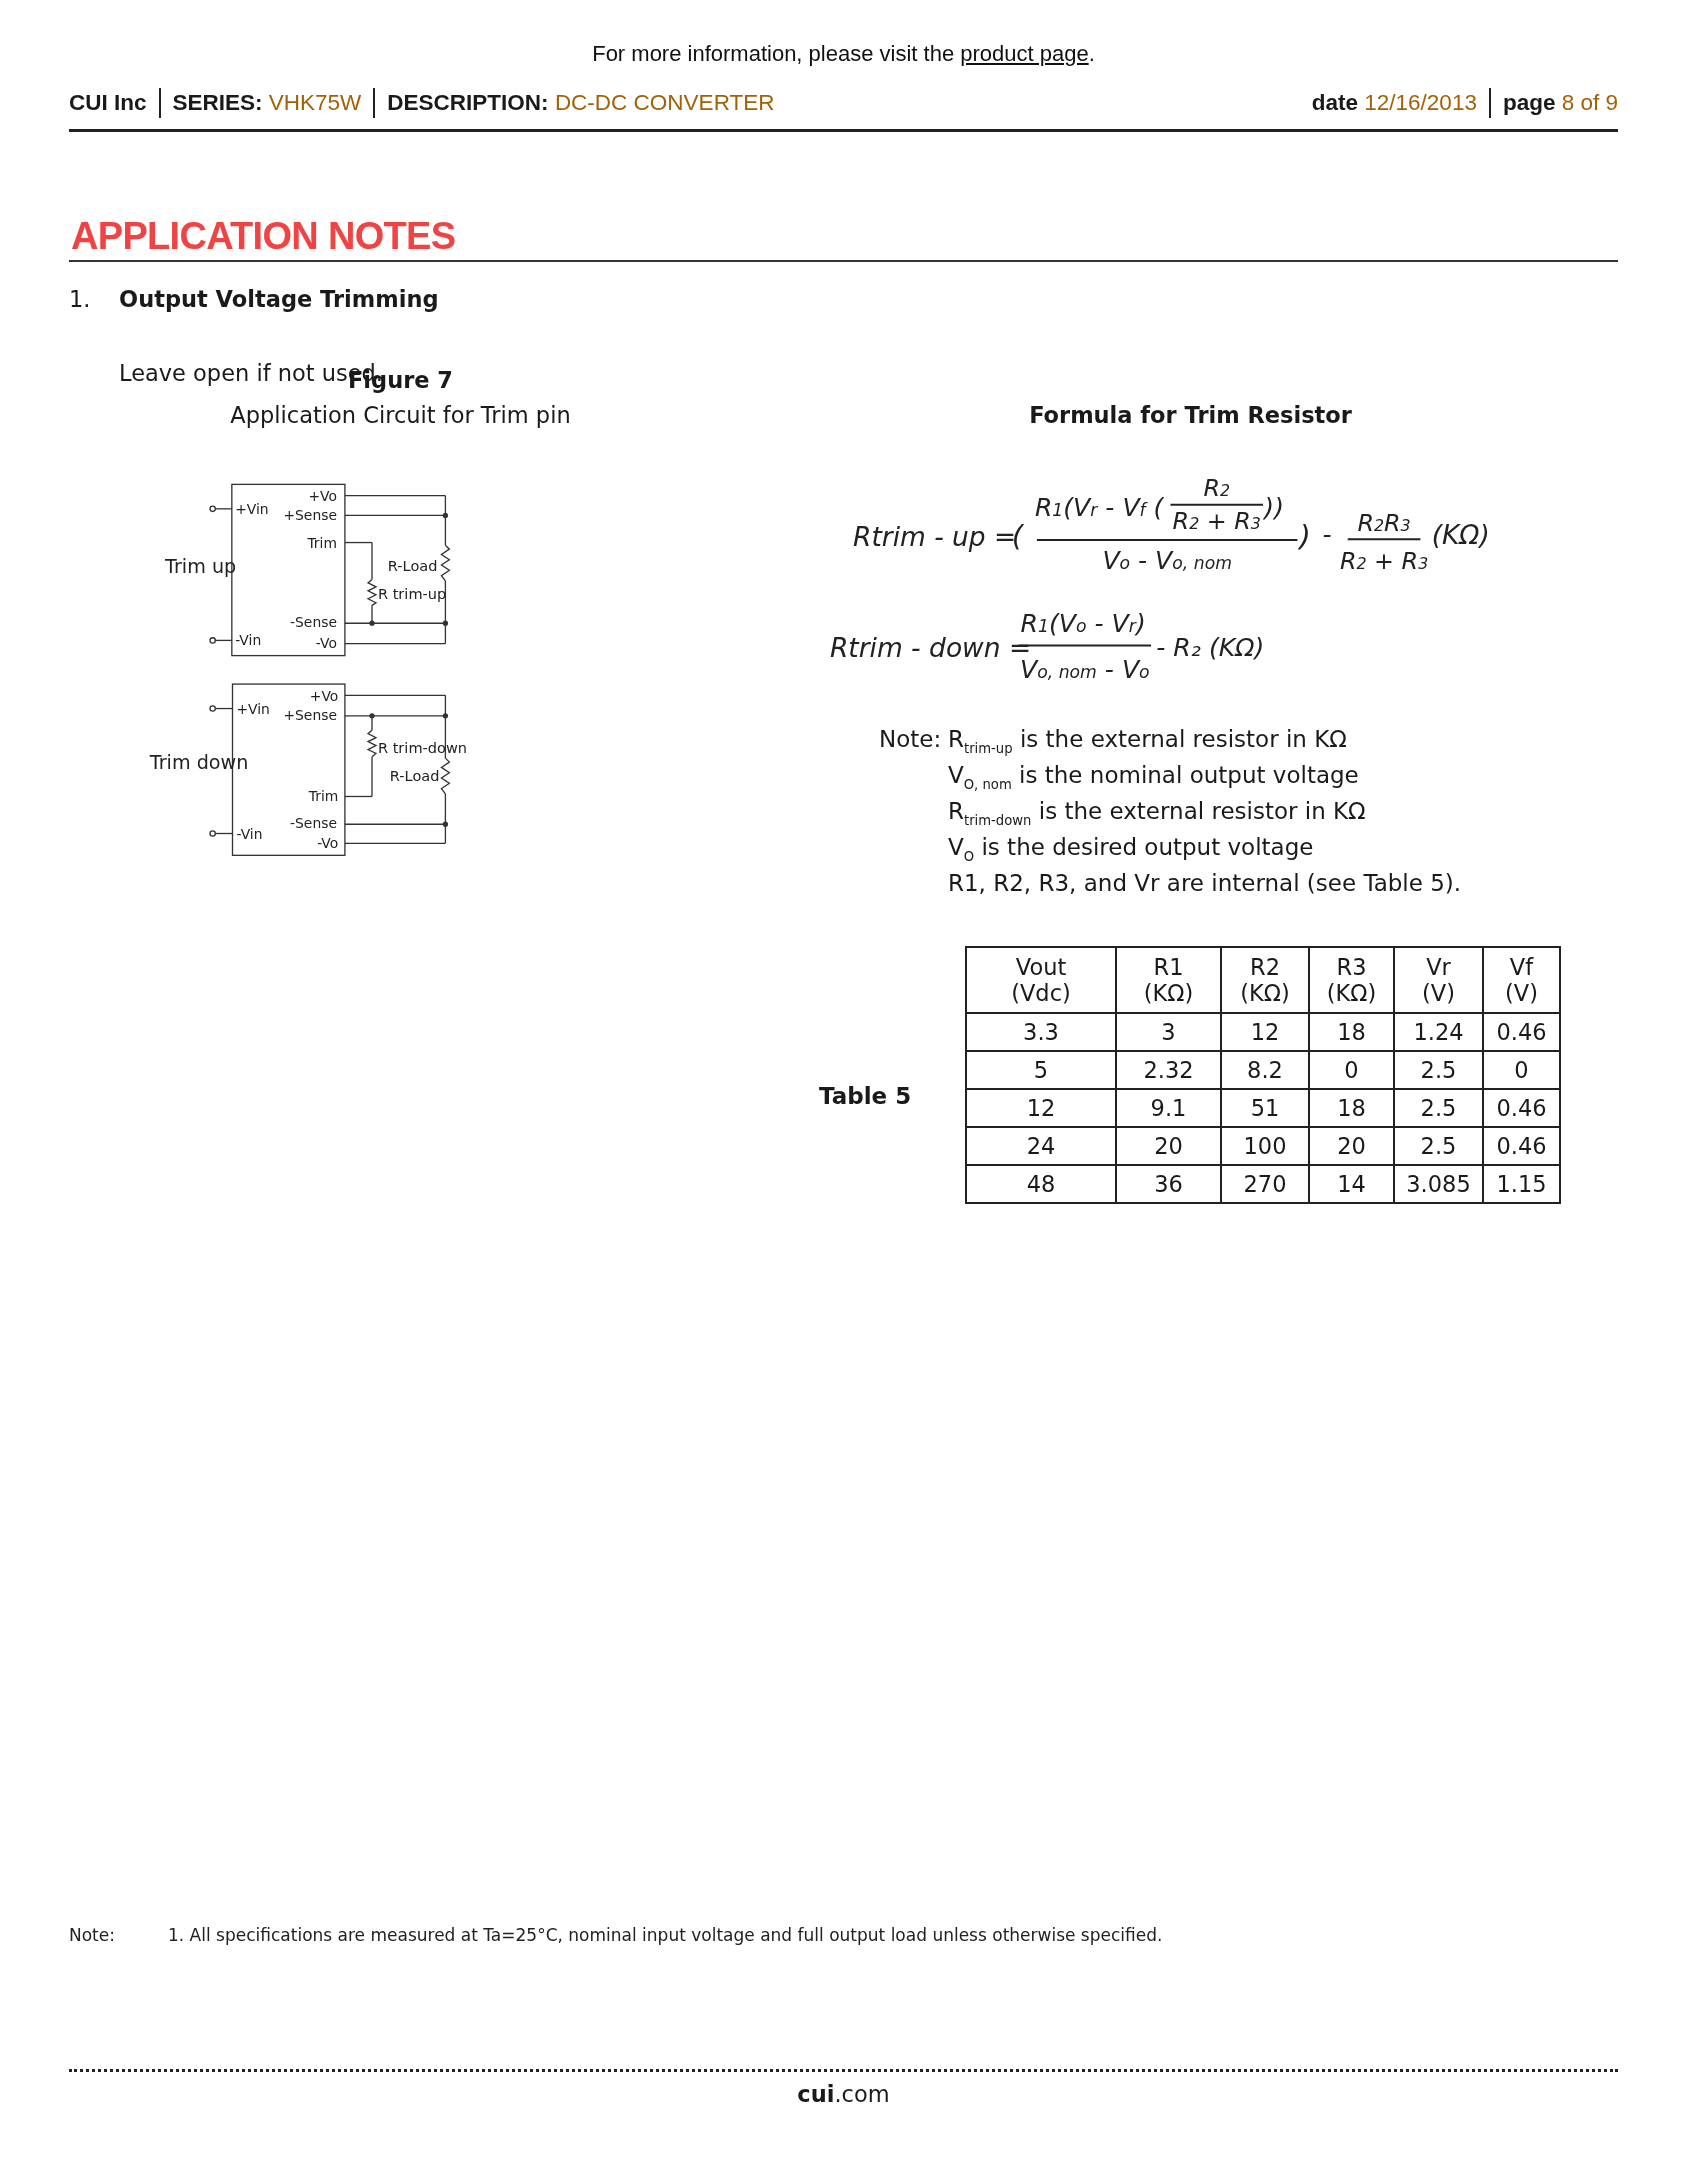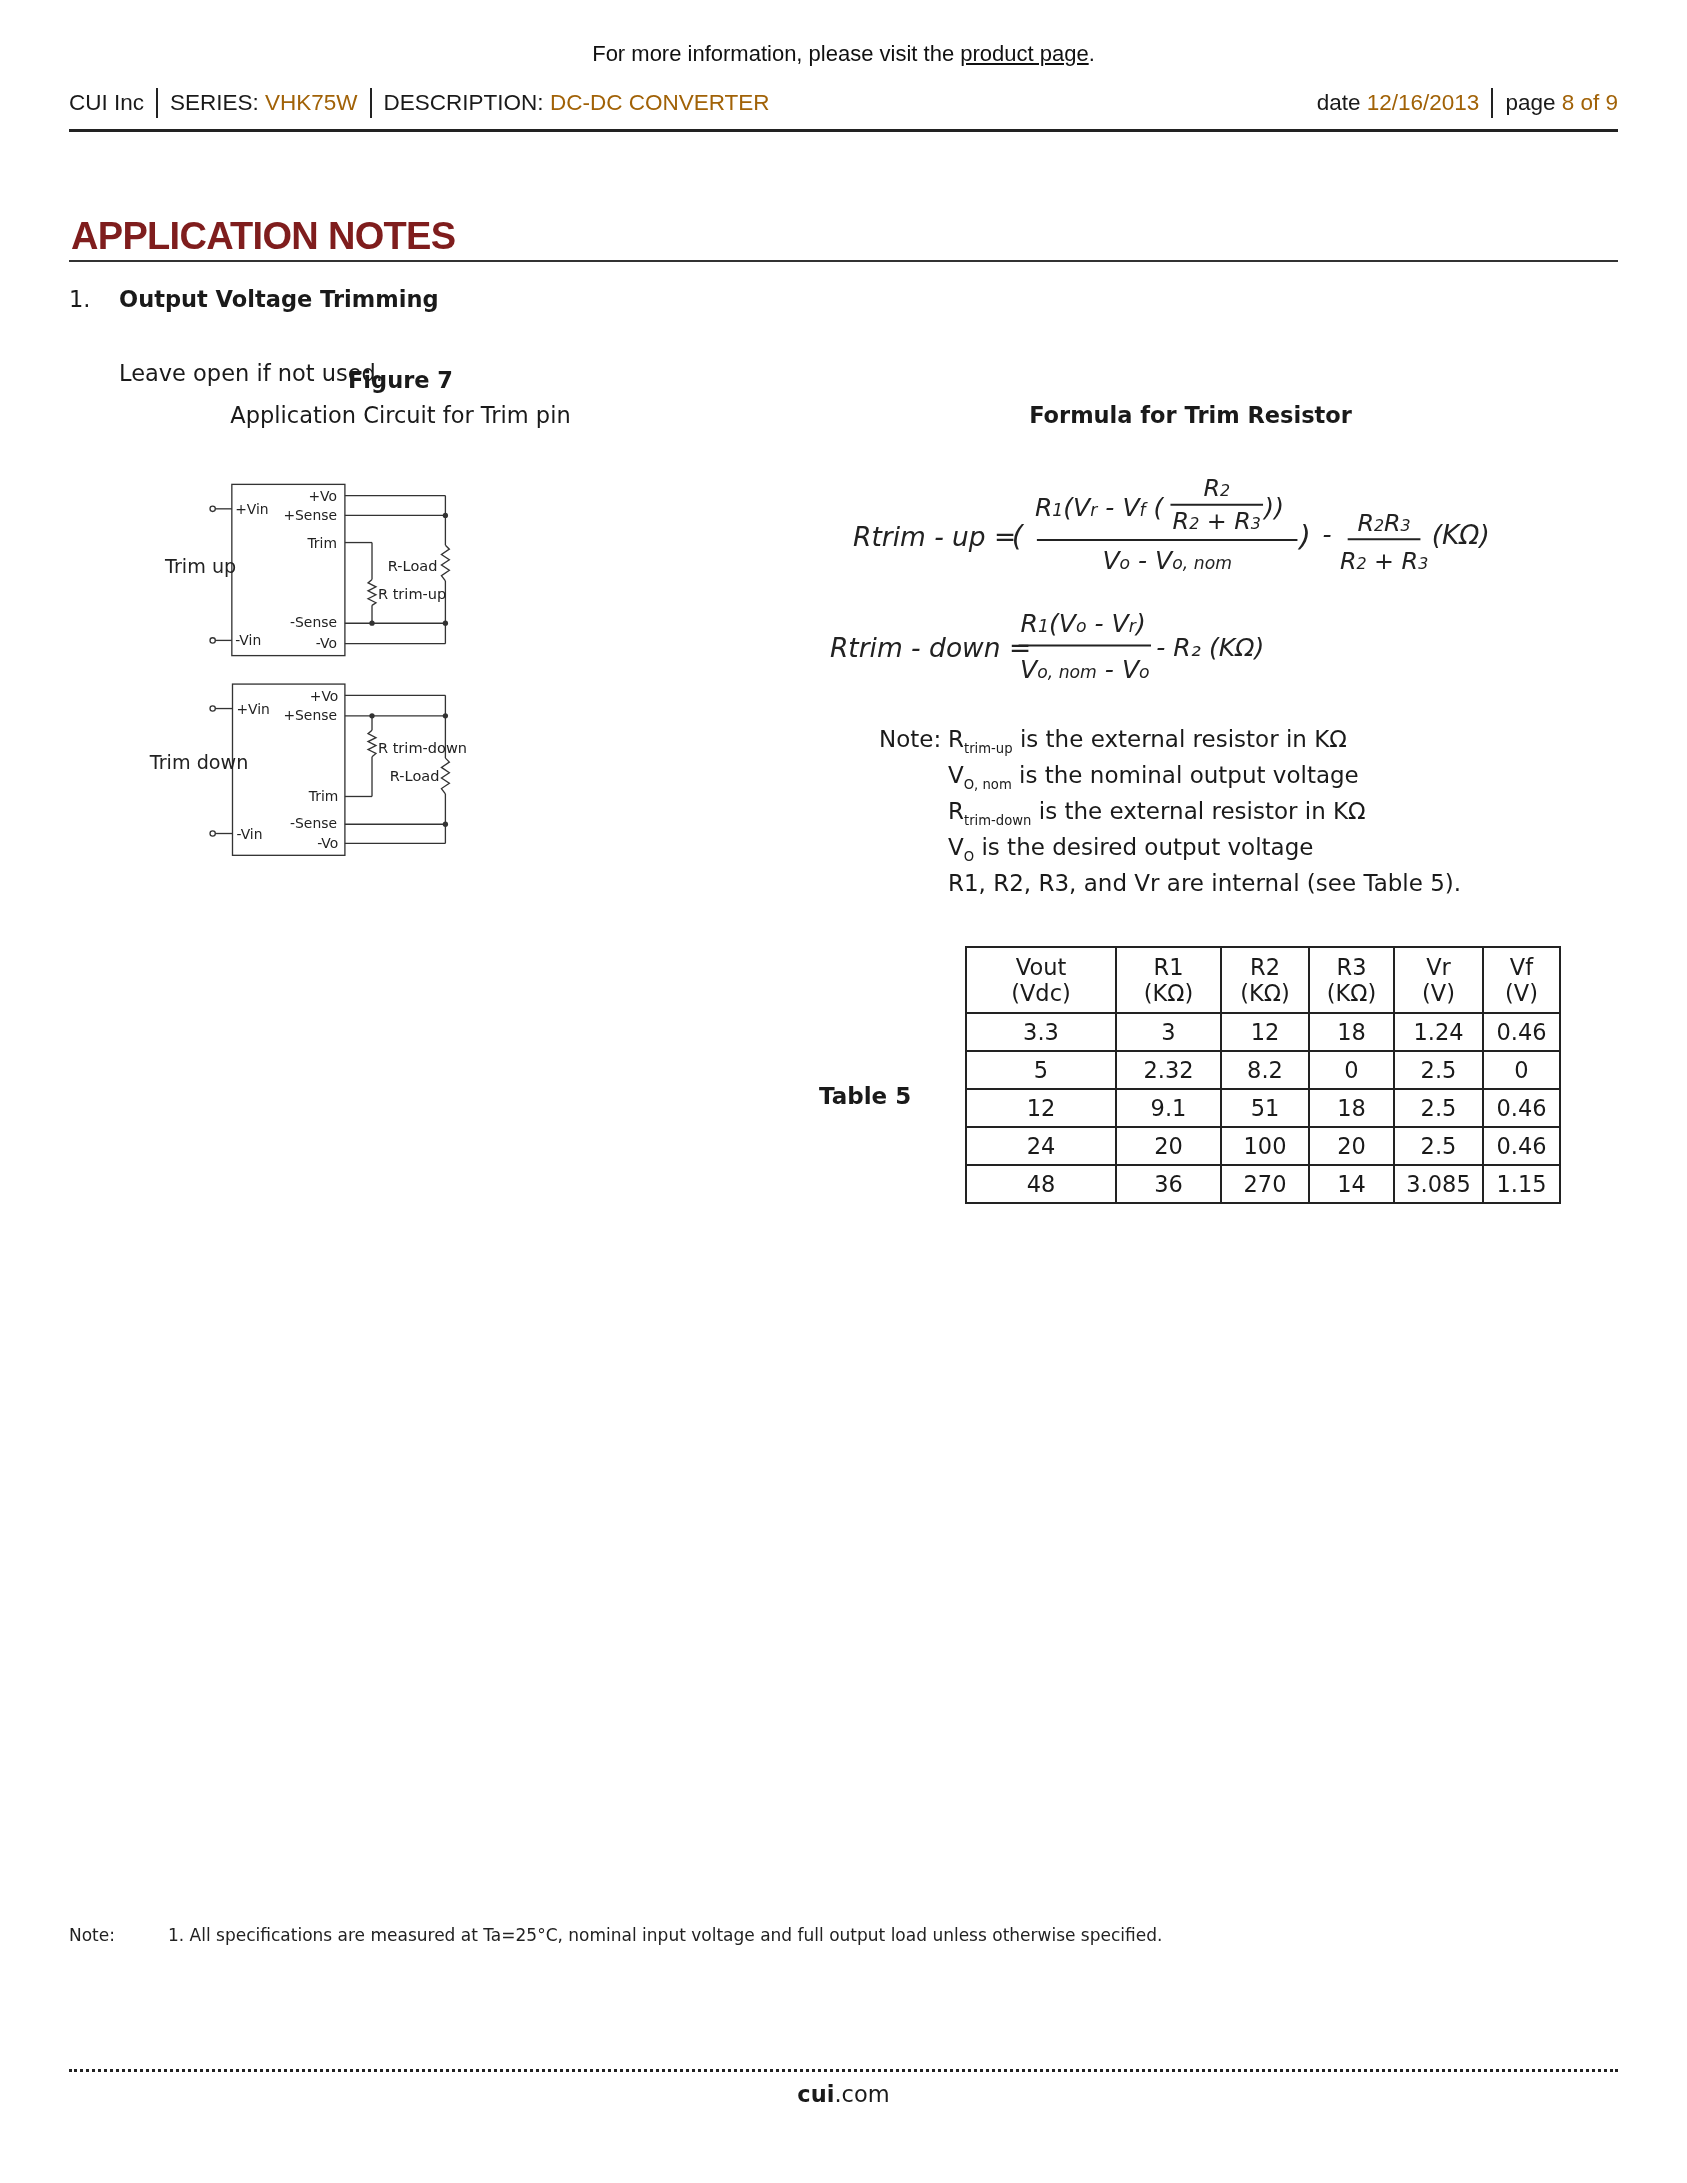--- a/index.html
+++ b/index.html
@@ -1,26 +1,26 @@
 <!DOCTYPE html>
 <html style="font-size:10.6px"><head>
 <meta charset="utf-8">
 <style>
   html, body { margin:0; padding:0; background:#ffffff; }
   body { width:1687px; height:2183px; position:relative; font-family:"DejaVu Sans", sans-serif; color:#1a1a1a; overflow:hidden; }
   .abs { position:absolute; }
   .topnote { left:0; width:1687px; top:41px; text-align:center; font-family:"Liberation Sans", sans-serif; font-size:22px; color:#111; }
   .topnote a { color:#111; text-decoration:underline; }
   .hdr { left:69px; right:69px; top:86px; height:33px; display:flex; align-items:center; font-family:"Liberation Sans", sans-serif; font-size:22.5px; }
-  .hdr .b { font-weight:normal; }
+  .hdr .b { font-weight:bold; }
   .hdr .sep { display:inline-block; width:2px; height:30px; background:#222; margin:0 12px; }
   .hdr .right { margin-left:auto; display:flex; align-items:center; }
   .hdr .light { color:#a16207; }
   .hrule { left:69px; right:69px; top:129px; height:2.6px; background:#222; }
-  .h1 { left:71px; top:215px; font-family:"Liberation Sans", sans-serif; font-weight:bold; font-size:38px; letter-spacing:-0.7px; color:#7f1d1d; }
+  .h1 { left:71px; top:215px; font-family:"Liberation Sans", sans-serif; font-weight:bold; font-size:38px; letter-spacing:-0.7px; color:#ef4444; }
   .h1rule { left:69px; right:69px; top:260px; height:2px; background:#333; }
   .item1 { left:69px; top:286px; font-size:22.5px; }
   .item1 .num { display:inline-block; width:50px; }
   .item1 .title { font-weight:bold; }
   .item1sub { left:119px; top:312px; font-size:22.5px;margin-top:48px; }
   .figtitle { left:0; width:801px; top:367px; text-align:center; font-weight:bold; font-size:22.5px; }
   .figsub { left:0; width:801px; top:402px; text-align:center; font-size:22.5px; }
   .formtitle { left:926px; width:529px; top:402px; text-align:center; font-weight:bold; font-size:22.5px; }
   .circuit { left:132px; }
   .circuit text { font-family:"DejaVu Sans", sans-serif; fill:#222; }

